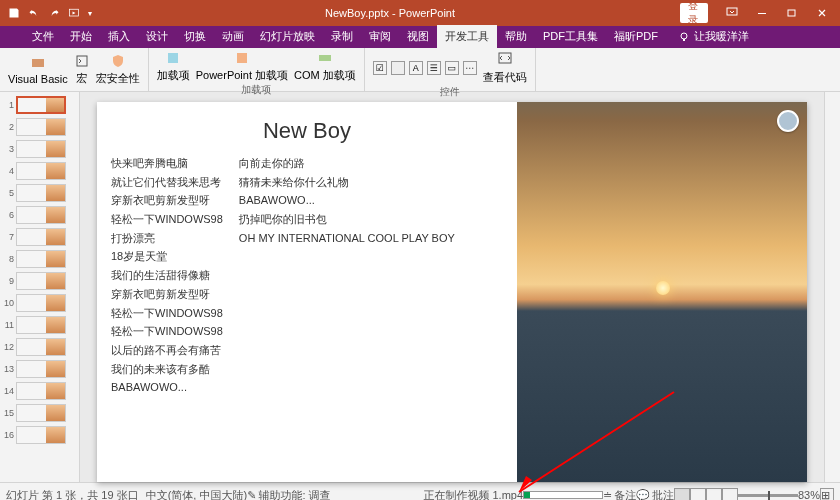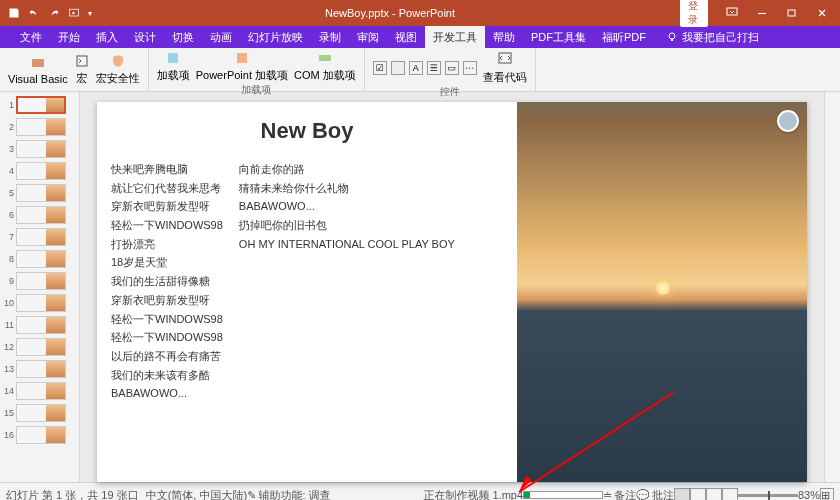--- a/index.html
+++ b/index.html
@@ -2,23 +2,23 @@
 <html><head>
 <meta charset="utf-8">
 <style>
 *{margin:0;padding:0;box-sizing:border-box;font-family:"Microsoft YaHei","Segoe UI",sans-serif;font-size:11px;}
 body{background:#fff;width:840px;height:500px;overflow:hidden;position:relative;}
 .titlebar{height:26px;background:#b7472a;color:#fff;display:flex;align-items:center;}
 .qat{display:flex;gap:8px;padding:0 8px;align-items:center;}
 .qat svg{width:12px;height:12px;fill:#fff;}
 .title-center{flex:1;text-align:center;font-size:11px;}
 .win-controls{display:flex;gap:2px;align-items:center;padding-right:4px;}
-.win-controls div{width:28px;height:28px;display:flex;align-items:center;justify-content:center;}
+.win-controls div{width:28px;height:20px;display:flex;align-items:center;justify-content:center;}
 .login-badge{background:#fff;color:#b7472a;padding:2px 8px;border-radius:2px;margin-right:8px;font-size:10px;}
-.ribbon-tabs{height:22px;background:#6d28d9;display:flex;align-items:center;padding-left:12px;}
+.ribbon-tabs{height:22px;background:#701a75;display:flex;align-items:flex-end;padding-left:24px;}
 .tab{padding:4px 8px;color:#fff;cursor:pointer;font-size:11px;}
 .tab.active{background:#f3f3f3;color:#333;}
 .tell-me{margin-left:6px;display:flex;align-items:center;color:#fff;padding:4px 6px;}
 .tell-me svg{width:12px;height:12px;fill:#fff;margin-right:4px;}
 .ribbon{height:44px;background:#f3f3f3;border-bottom:1px solid #d4d4d4;display:flex;}
 .group{border-right:1px solid #d4d4d4;padding:2px 8px;display:flex;flex-direction:column;justify-content:space-between;}
 .group-content{display:flex;gap:6px;align-items:center;flex:1;}
 .group-label{text-align:center;font-size:10px;color:#666;}
 .vbtn{display:flex;flex-direction:column;align-items:center;gap:2px;font-size:10px;cursor:pointer;}
 .vbtn svg{width:16px;height:16px;}
@@ -28,21 +28,21 @@
 .thumbnails{width:80px;background:#f3f3f3;border-right:1px solid #d4d4d4;overflow-y:auto;padding:4px 2px;}
 .thumb-row{display:flex;align-items:center;margin-bottom:4px;}
 .thumb-num{width:14px;text-align:right;font-size:9px;color:#666;padding-right:2px;}
 .thumb{width:50px;height:18px;background:#fff;border:1px solid #ccc;display:flex;}
 .thumb.active{border:2px solid #d35230;}
 .thumb-inner-left{width:60%;background:#f5f5f5;}
 .thumb-inner-right{width:40%;background:linear-gradient(to bottom,#f0c090 0%,#d08850 100%);}
 .slide-area{flex:1;display:flex;justify-content:center;align-items:flex-start;padding:10px;position:relative;}
 .slide{width:710px;height:380px;background:#fff;box-shadow:0 2px 6px rgba(0,0,0,0.3);display:flex;}
 .slide-left{width:420px;padding:16px 14px;}
-.slide-title{font-size:22px;font-weight:bold;text-align:center;margin-bottom:16px;color:#333;}
+.slide-title{font-size:22px;font-weight:normal;text-align:center;margin-bottom:10px;color:#333;}
 .lyrics{display:flex;gap:16px;font-size:10px;line-height:1.7;color:#333;}
 .col{white-space:pre;}
 .slide-right{width:290px;background:linear-gradient(to bottom,#7a6850 0%,#8a6845 5%,#e8b870 38%,#f5d090 48%,#d89860 52%,#3a4a58 55%,#2a3a48 100%);position:relative;}
 .sun{position:absolute;left:48%;top:47%;width:14px;height:14px;border-radius:50%;background:radial-gradient(#fffad0,#ffd070);box-shadow:0 0 12px #ffd070;}
 .circle-icon{position:absolute;top:8px;right:8px;width:22px;height:22px;border-radius:50%;background:#b0c4d4;border:2px solid #fff;box-shadow:0 1px 2px rgba(0,0,0,0.3);}
 .arrow-annotation{position:absolute;bottom:-20px;right:140px;pointer-events:none;}
 .statusbar{height:22px;background:#f3f3f3;border-top:1px solid #d4d4d4;display:flex;align-items:center;padding:12px 6px;font-size:10px;color:#555;}
 .statusbar .spacer{flex:1;}
 .statusbar .sb-item{display:flex;align-items:center;gap:2px;}
 .progress-bar{width:80px;height:8px;border:1px solid #999;background:#fff;position:relative;}
@@ -115,21 +115,21 @@
   <div class="tab">视图</div>
   <div class="tab active">开发工具</div>
   <div class="tab">帮助</div>
   <div class="tab">PDF工具集</div>
   <div class="tab">福昕PDF</div>
   <div class="tell-me">
     <svg viewBox="0 0 12 12">
         <circle cx="6" cy="5" r="3" fill="none" stroke="#fff"></circle>
         <rect x="5" y="8" width="2" height="2"></rect>
       </svg>
-    <span>我要把自己打扫</span>
+    <span>让我暖洋洋</span>
   </div>
 </div>
 
 <div class="ribbon">
   <div class="group">
     <div class="group-content">
       <div class="vbtn">
           <svg viewBox="0 0 16 16">
             <rect x="2" y="4" width="12" height="8" fill="#c55a11" fill-opacity="0.6"></rect>
           </svg>

